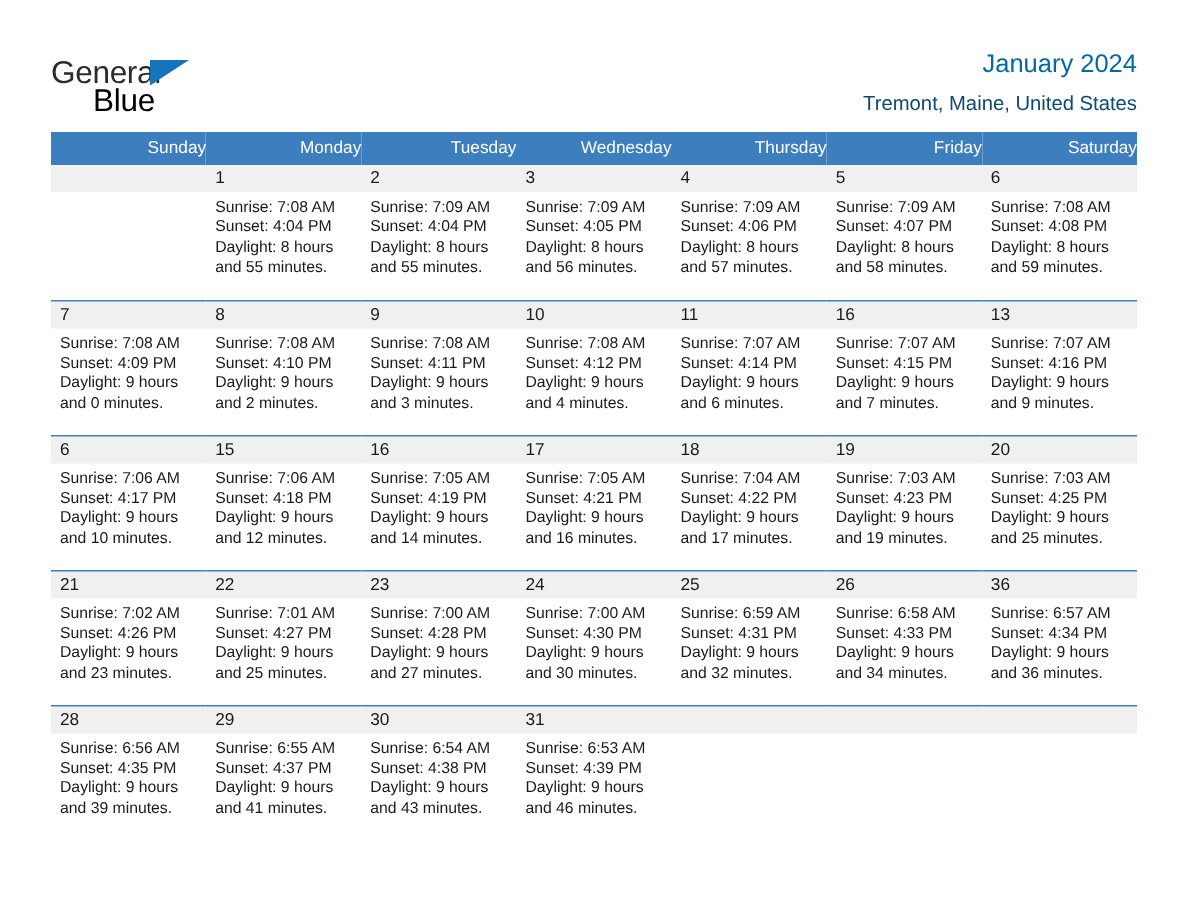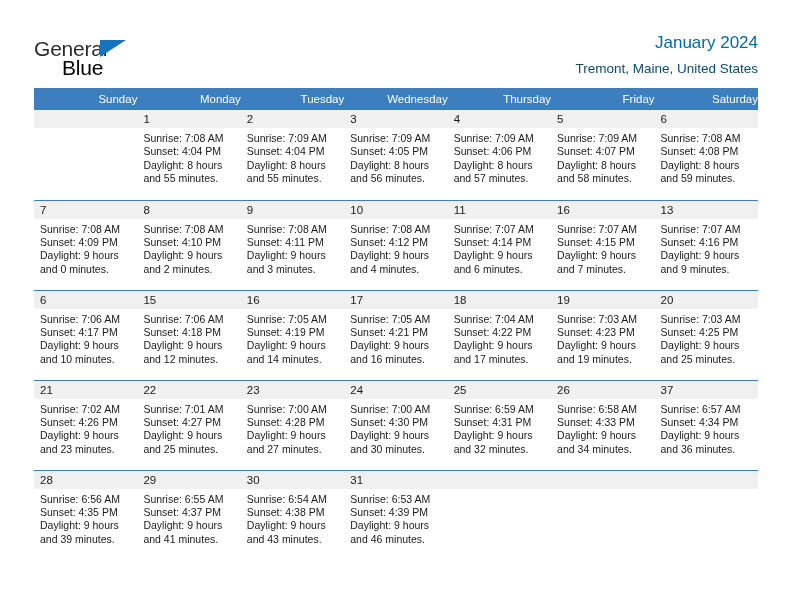--- a/index.html
+++ b/index.html
@@ -395,21 +395,21 @@
           <td>
             <div class="daynum">26</div>
             <div class="details">
               <div>Sunrise: 6:58 AM</div>
               <div>Sunset: 4:33 PM</div>
               <div>Daylight: 9 hours</div>
               <div>and 34 minutes.</div>
             </div>
           </td>
           <td>
-            <div class="daynum">37</div>
+            <div class="daynum">36</div>
             <div class="details">
               <div>Sunrise: 6:57 AM</div>
               <div>Sunset: 4:34 PM</div>
               <div>Daylight: 9 hours</div>
               <div>and 36 minutes.</div>
             </div>
           </td>
         </tr>
         <tr class="row-h-last">
           <td>

